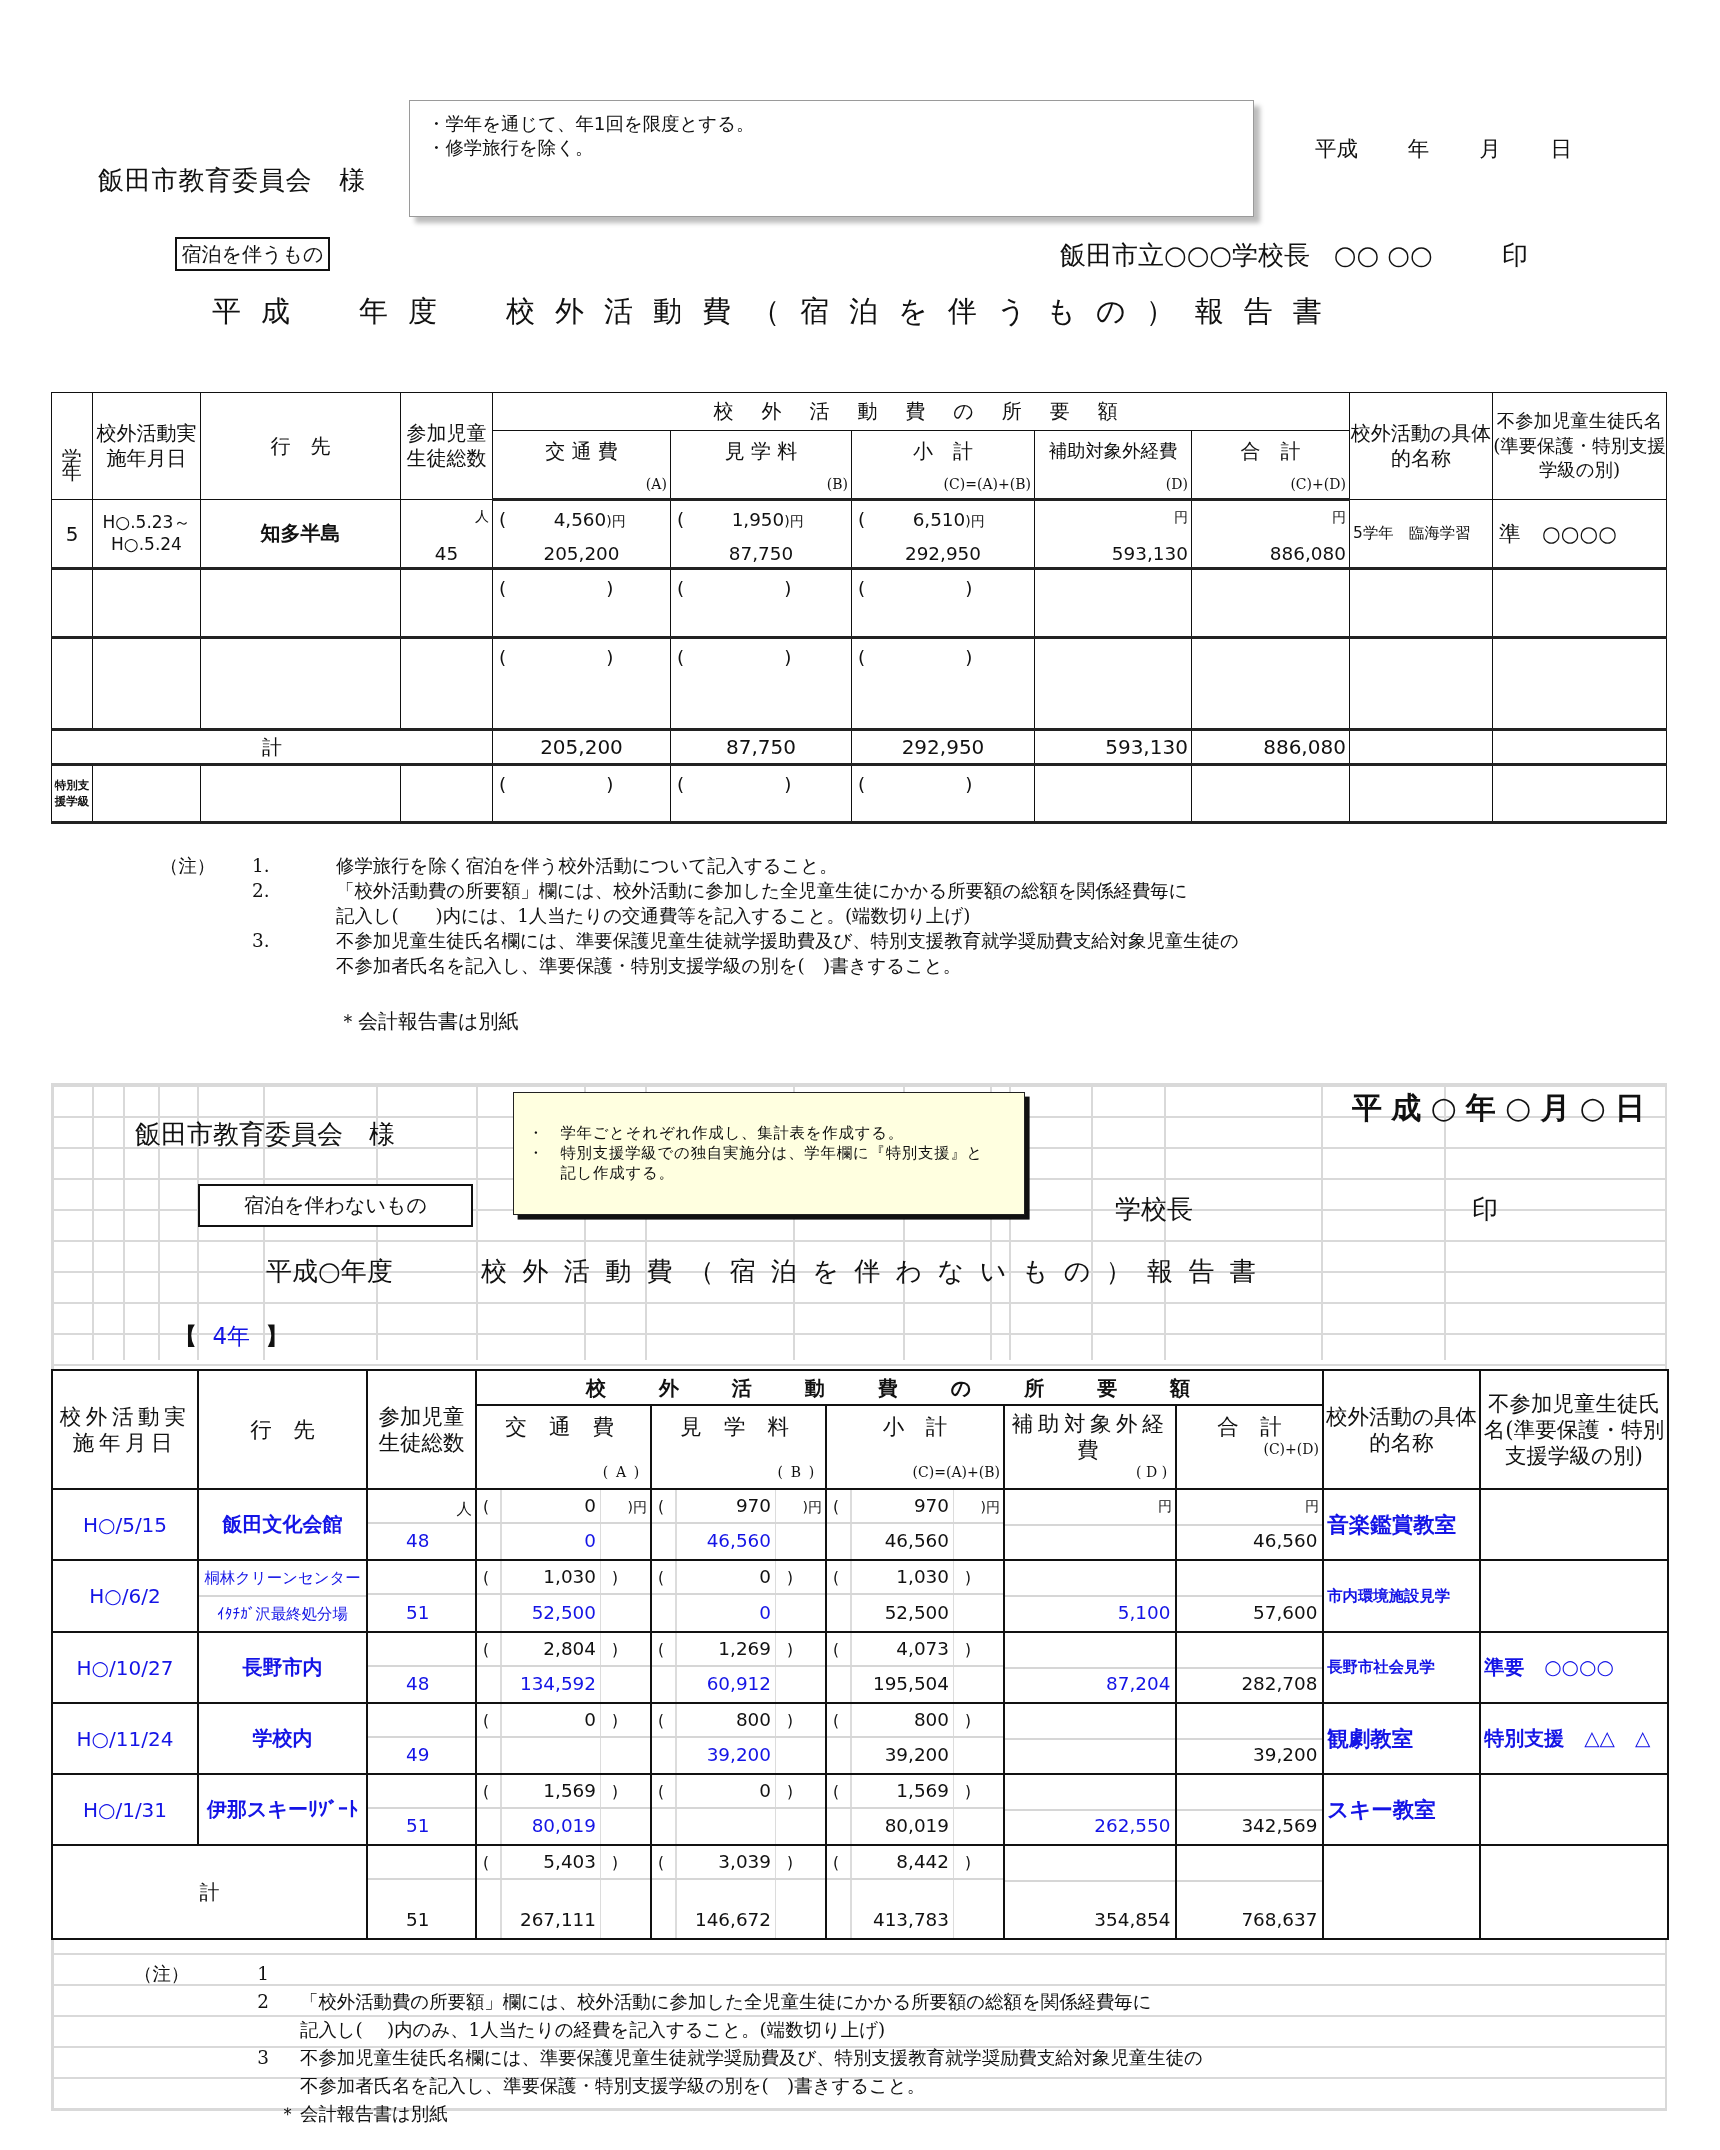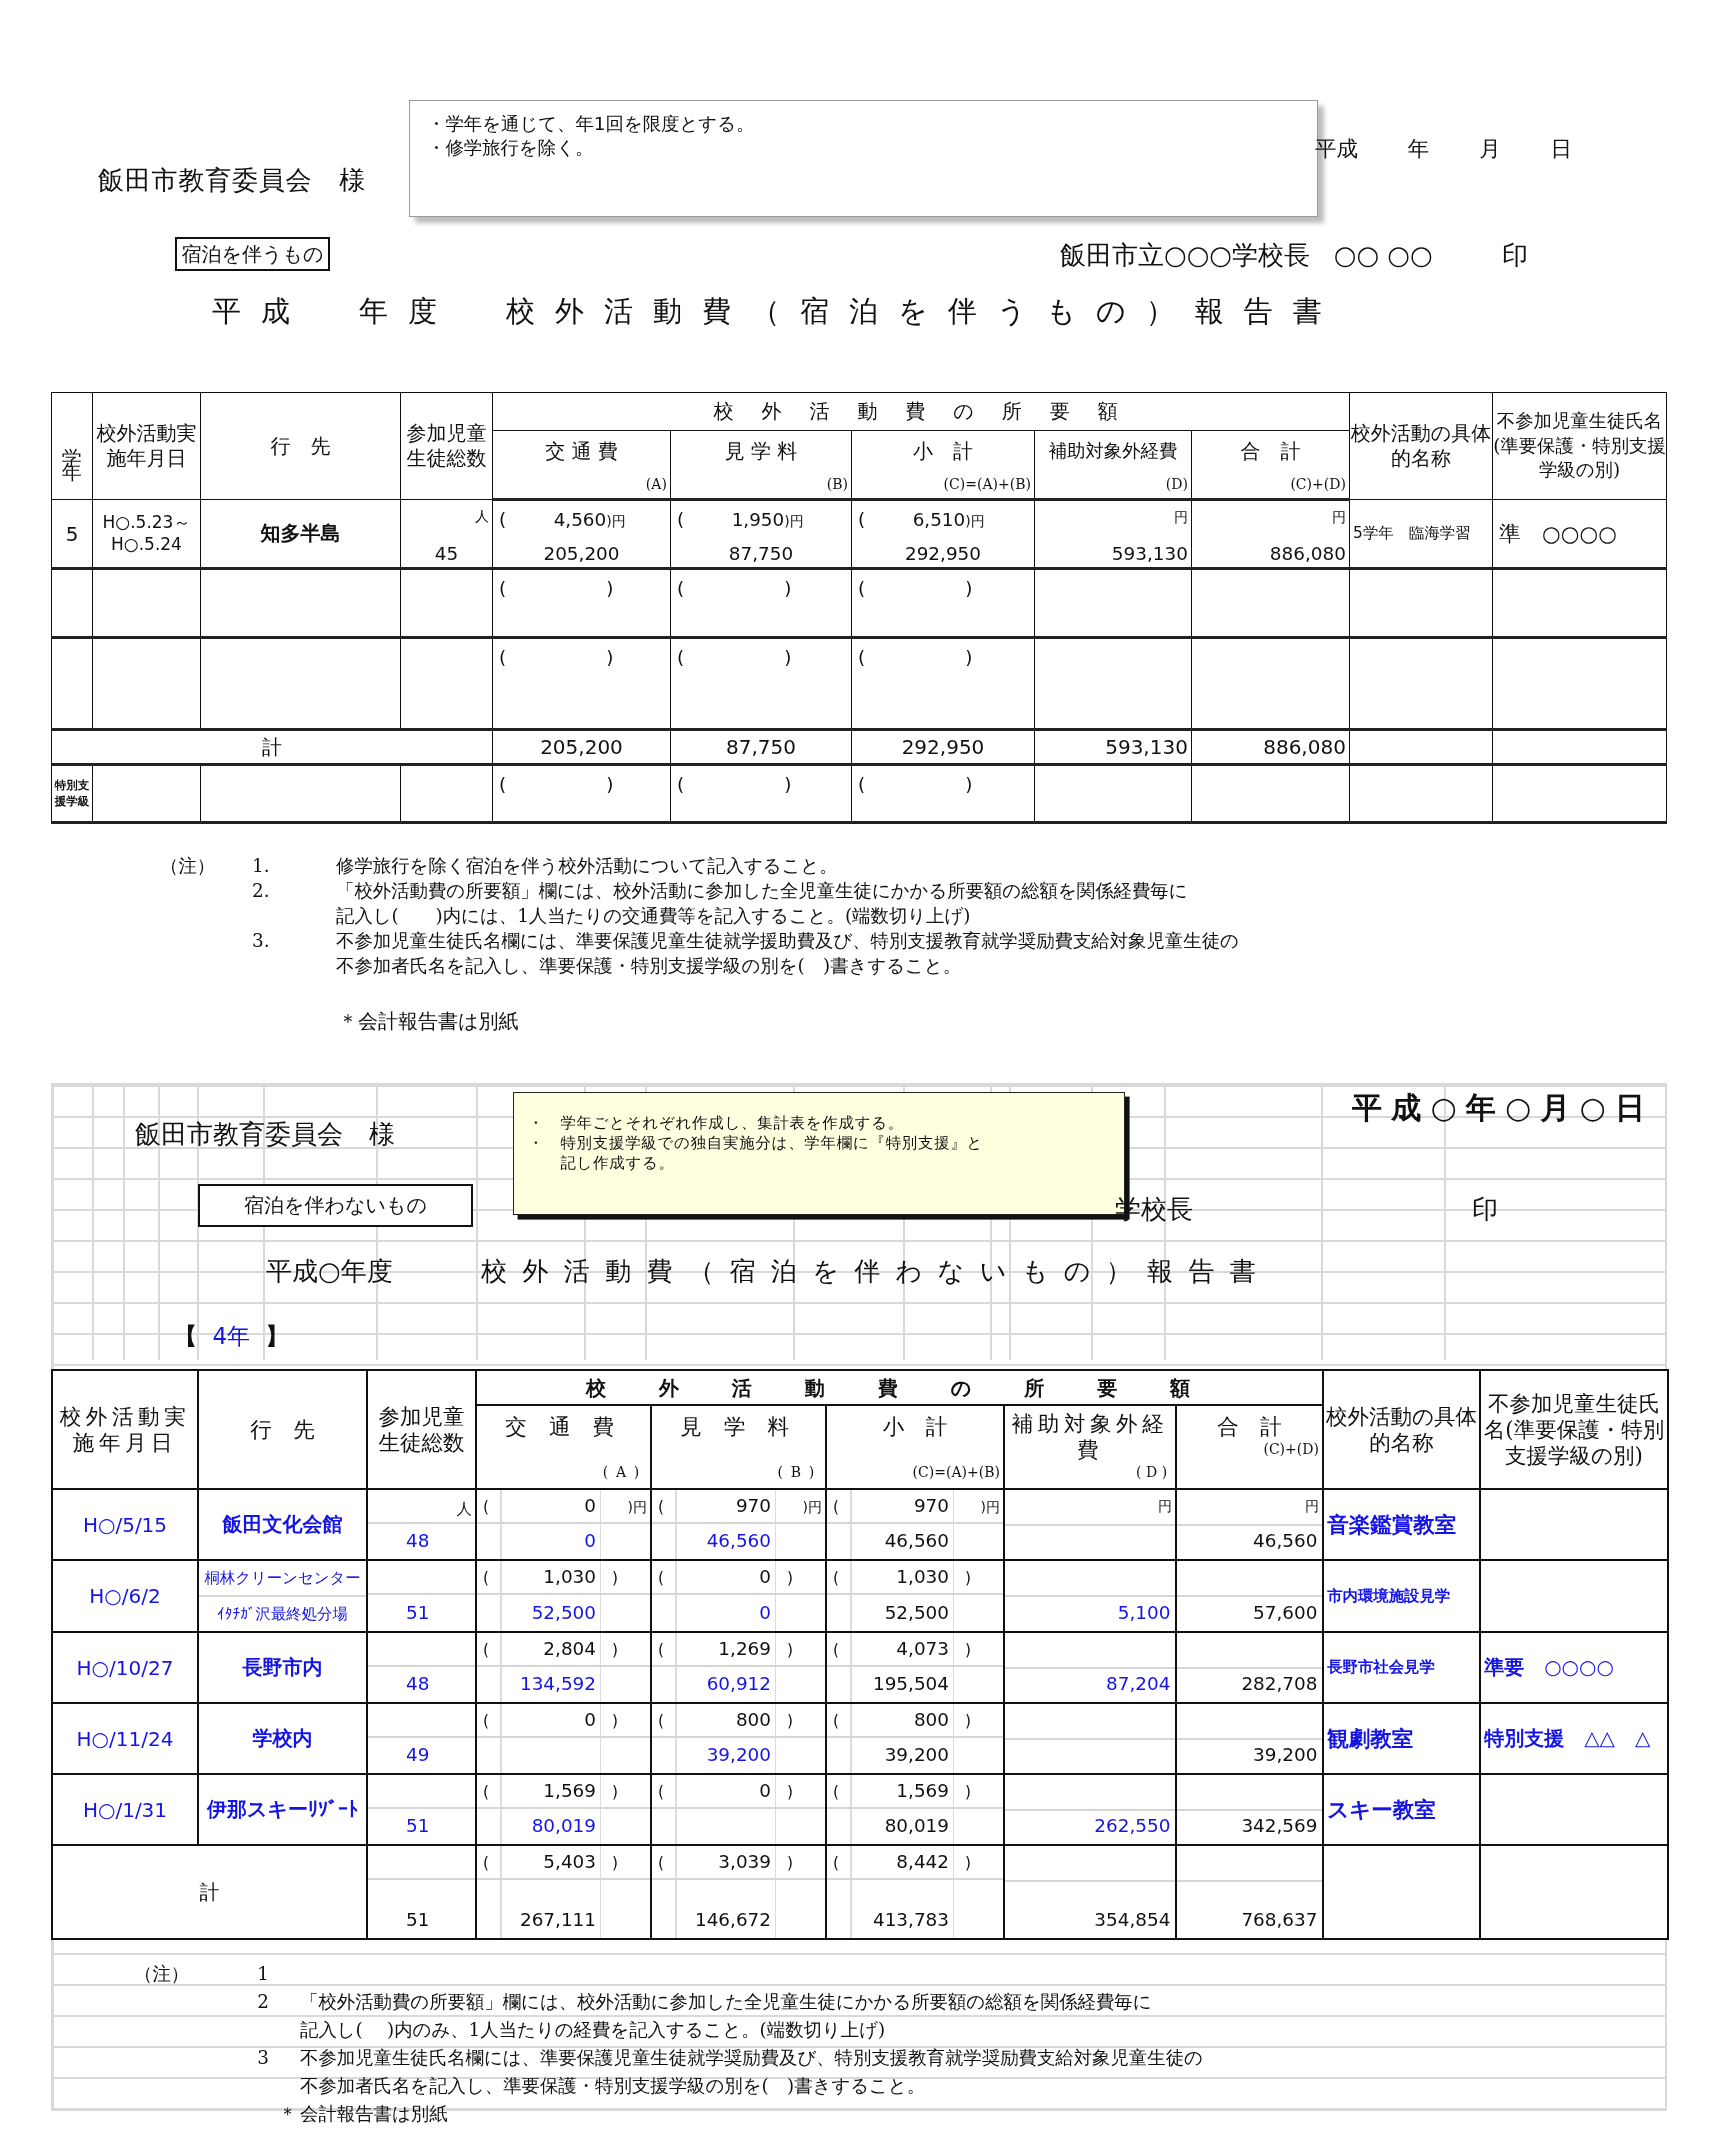--- a/index.html
+++ b/index.html
@@ -5,21 +5,21 @@
   * { box-sizing: border-box; margin: 0; padding: 0; }
   html, body { width: 1721px; height: 2151px; background: #ffffff; overflow: hidden; }
   body { position: relative; font-family: "DejaVu Serif", "Liberation Serif", serif; color: #111; }
   .abs { position: absolute; }
   .sans { font-family: "DejaVu Sans", "Liberation Sans", sans-serif; }
   .serif { font-family: "DejaVu Serif", "Liberation Serif", serif; }
   .blue { color: #1414e6; }
 
   
   #s1-addressee { left: 98px; top: 163px; font-size: 26px; letter-spacing: 0.8px; }
-  #s1-note { left: 409px; top: 100px; width: 909px; height: 117px; border: 1.5px solid #9a9a9a;
+  #s1-note { left: 409px; top: 100px; width: 845px; height: 117px; border: 1.5px solid #9a9a9a;
     background: #fff; box-shadow: 6.1px 6.1px 4.6px #bdbdbd; padding: 10.8px 17px; font-size: 18.4px; line-height: 24.6px; }
   #s1-date { left: 1315px; top: 134px; font-size: 21.5px; word-spacing: 0; }
   #s1-date span { margin-right: 43px; }
   #s1-category { left: 175px; top: 237px; border: 2.3px solid #111; padding: 1.5px 4.6px; font-size: 20px; }
   #s1-principal { left: 1060px; top: 238px; font-size: 26px; }
   #s1-principal span { margin-left: 15.4px; }
   #s1-title { left: 212px; top: 292px; font-size: 29px; letter-spacing: 20px; white-space: nowrap; }
 
   table { border-collapse: collapse; }
   #t1 { position: absolute; left: 51px; top: 392px; width: 1615px; table-layout: fixed; }
@@ -44,22 +44,22 @@
 
   
   #grid2 { left: 51px; top: 1083px; width: 1616px; height: 1028px;
     background-image:
       linear-gradient(to right, #d9d9d9 1.5px, transparent 1.5px),
       linear-gradient(to bottom, #d9d9d9 2.3px, transparent 2.3px);
     background-size: 100% 100%, 100% 31px; border: 2.3px solid #d9d9d9; }
   .vline { position: absolute; top: 1083px; width: 1.5px; background: #d9d9d9; }
 
   #s2-addressee { left: 135px; top: 1117px; font-size: 26px; }
-  #s2-note { left: 513px; top: 1092px; width: 612px; height: 123px; background: #ffffe0;
-    border: 1.5px solid #222; box-shadow: 4.6px 4.6px 0 #111; padding: 20px 14px; font-size: 15.4px; line-height: 20px; letter-spacing: 0.8px; }
+  #s2-note { left: 513px; top: 1092px; width: 512px; height: 123px; background: #ffffe0;
+    border: 1.5px solid #222; box-shadow: 4.6px 4.6px 0 #111; padding: 30px 14px; font-size: 15.4px; line-height: 20px; letter-spacing: 0.8px; }
   #s2-date { left: 1352px; top: 1088px; font-size: 30px; letter-spacing: 9.2px; font-weight: bold; }
   #s2-category { left: 198px; top: 1184px; width: 275px; height: 43px; border: 2.3px solid #111; font-size: 20px;
     display: flex; align-items: center; justify-content: center; background: #fff; }
   #s2-principal { left: 1115px; top: 1192px; font-size: 26px; }
   #s2-seal { left: 1472px; top: 1192px; font-size: 26px; }
   #s2-title-pre { left: 266px; top: 1254px; font-size: 26px; }
   #s2-title { left: 481px; top: 1254px; font-size: 26px; letter-spacing: 15.4px; white-space: nowrap; }
   #s2-grade { left: 174px; top: 1321px; font-size: 23px; font-weight: bold; }
   #s2-grade .g { color: #1414e6; font-weight: normal; margin: 0 15.4px; }
 

